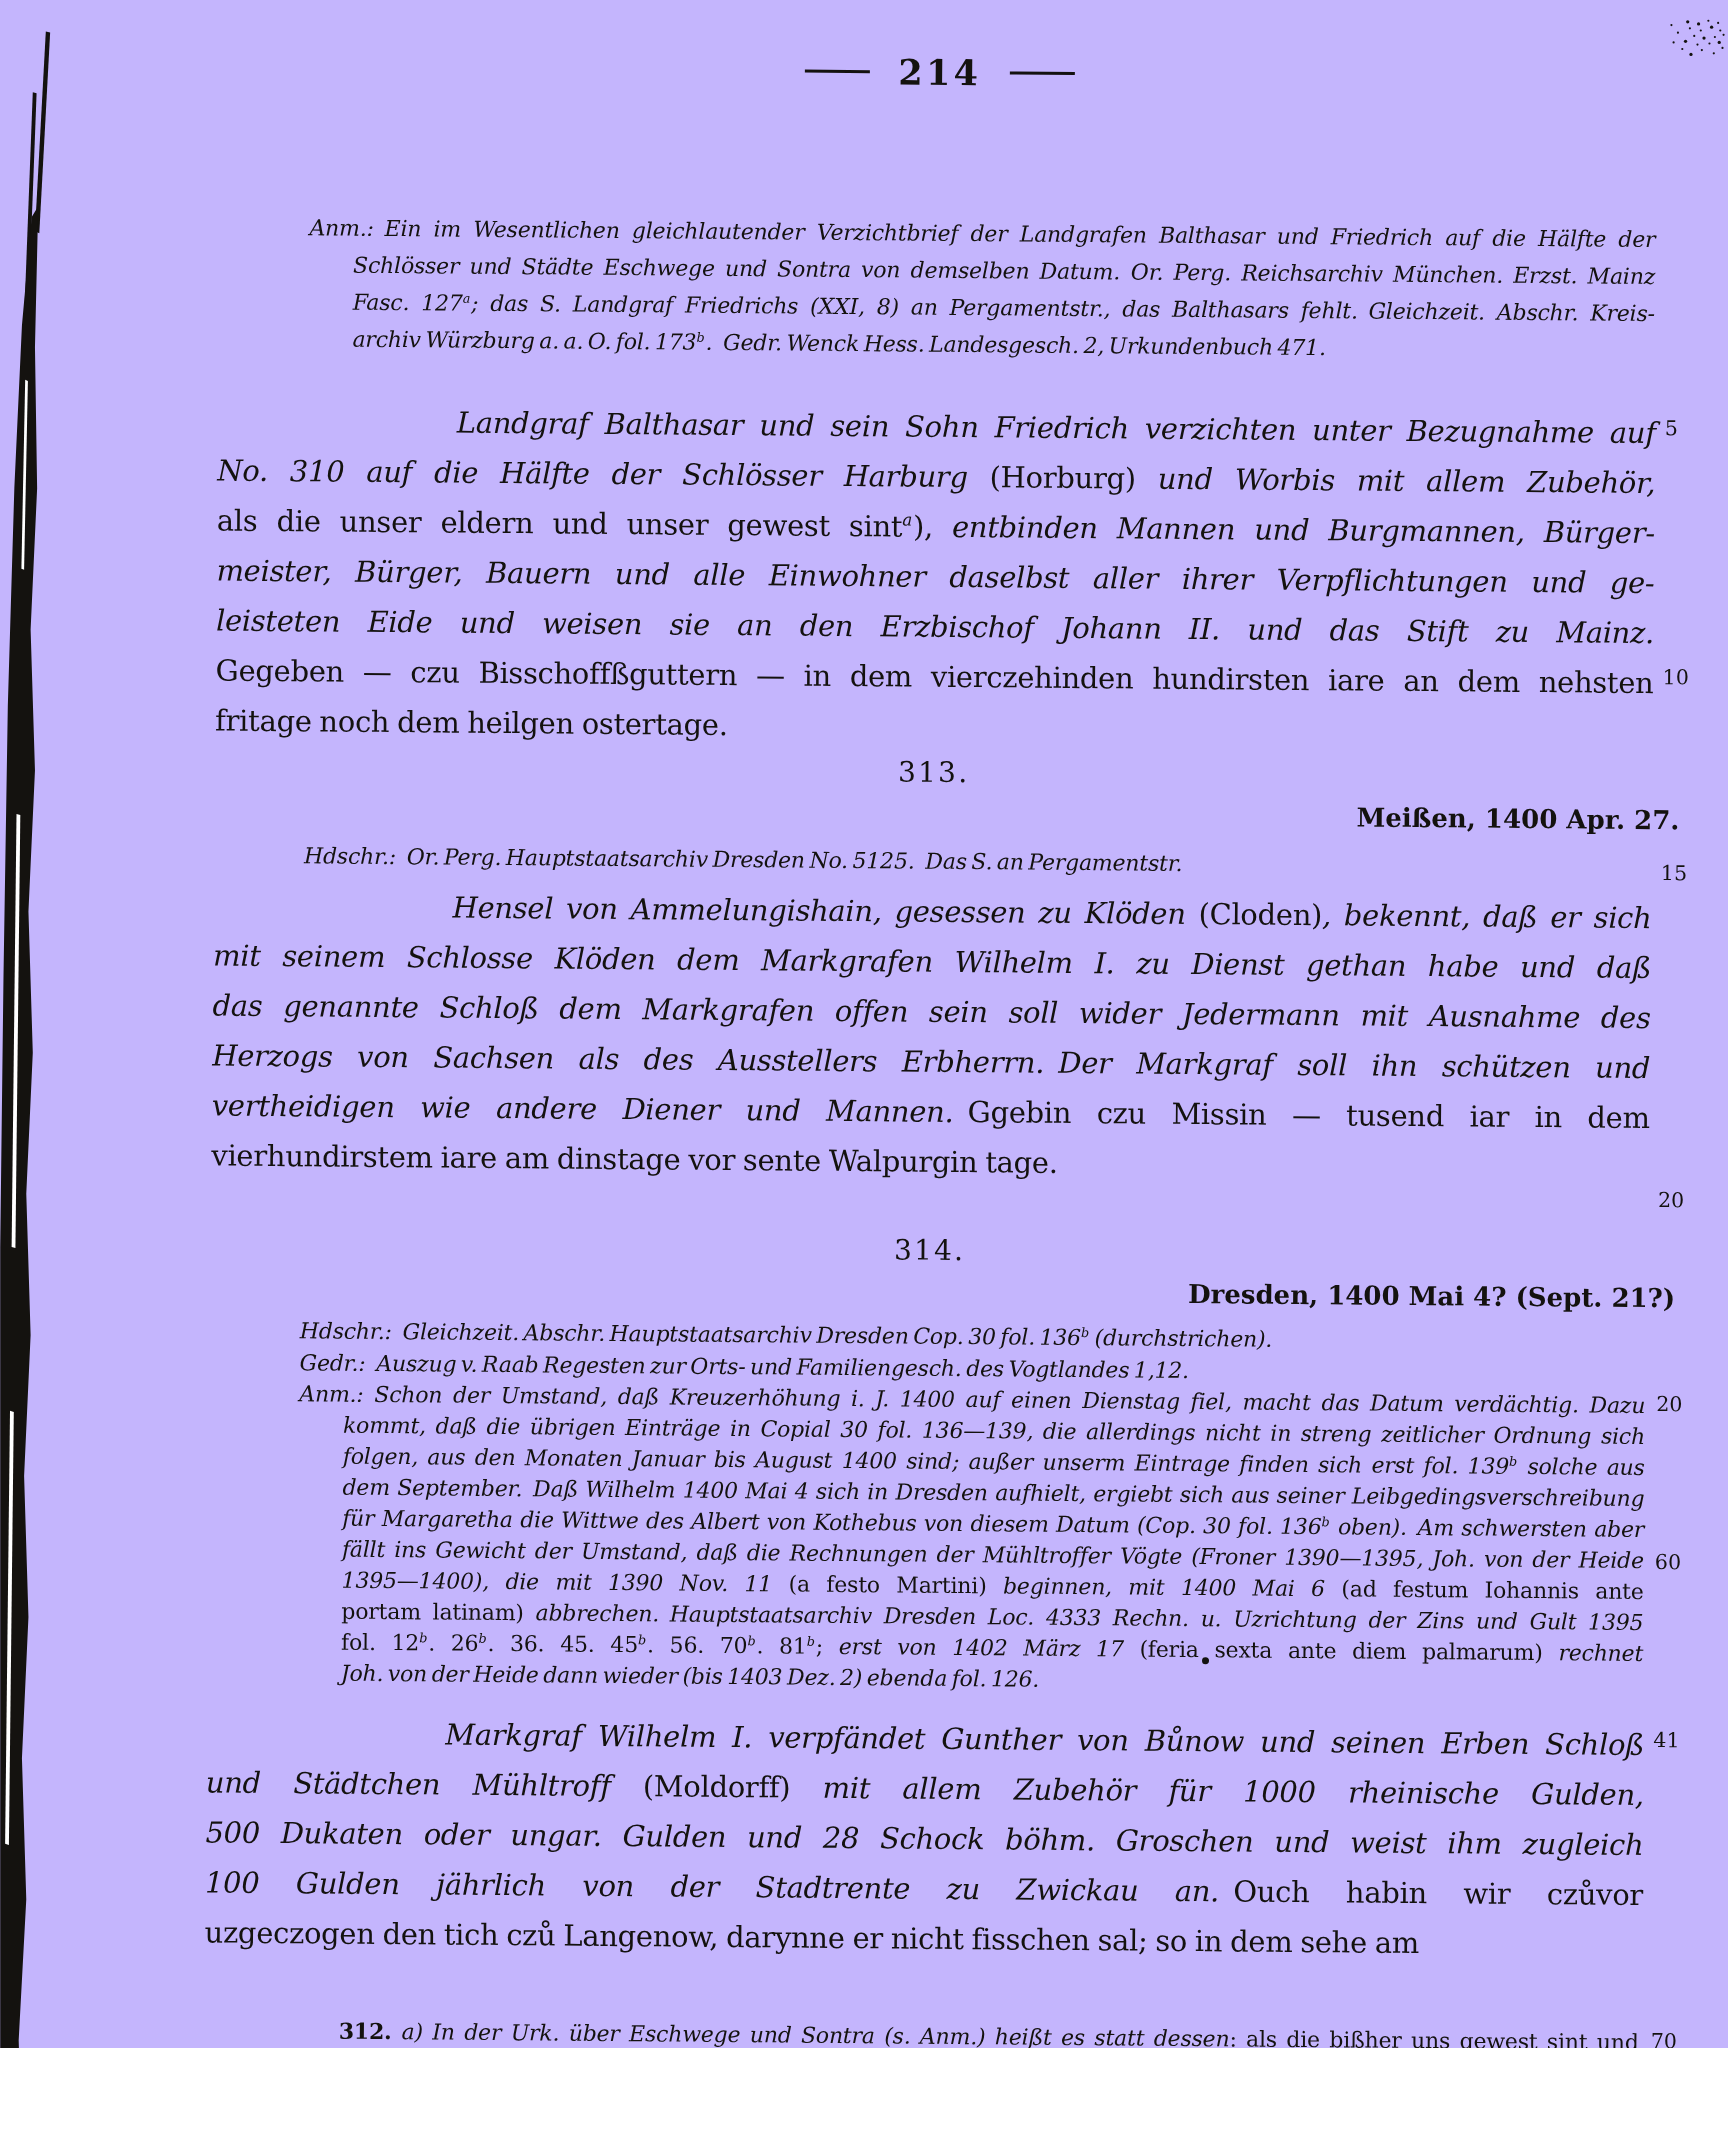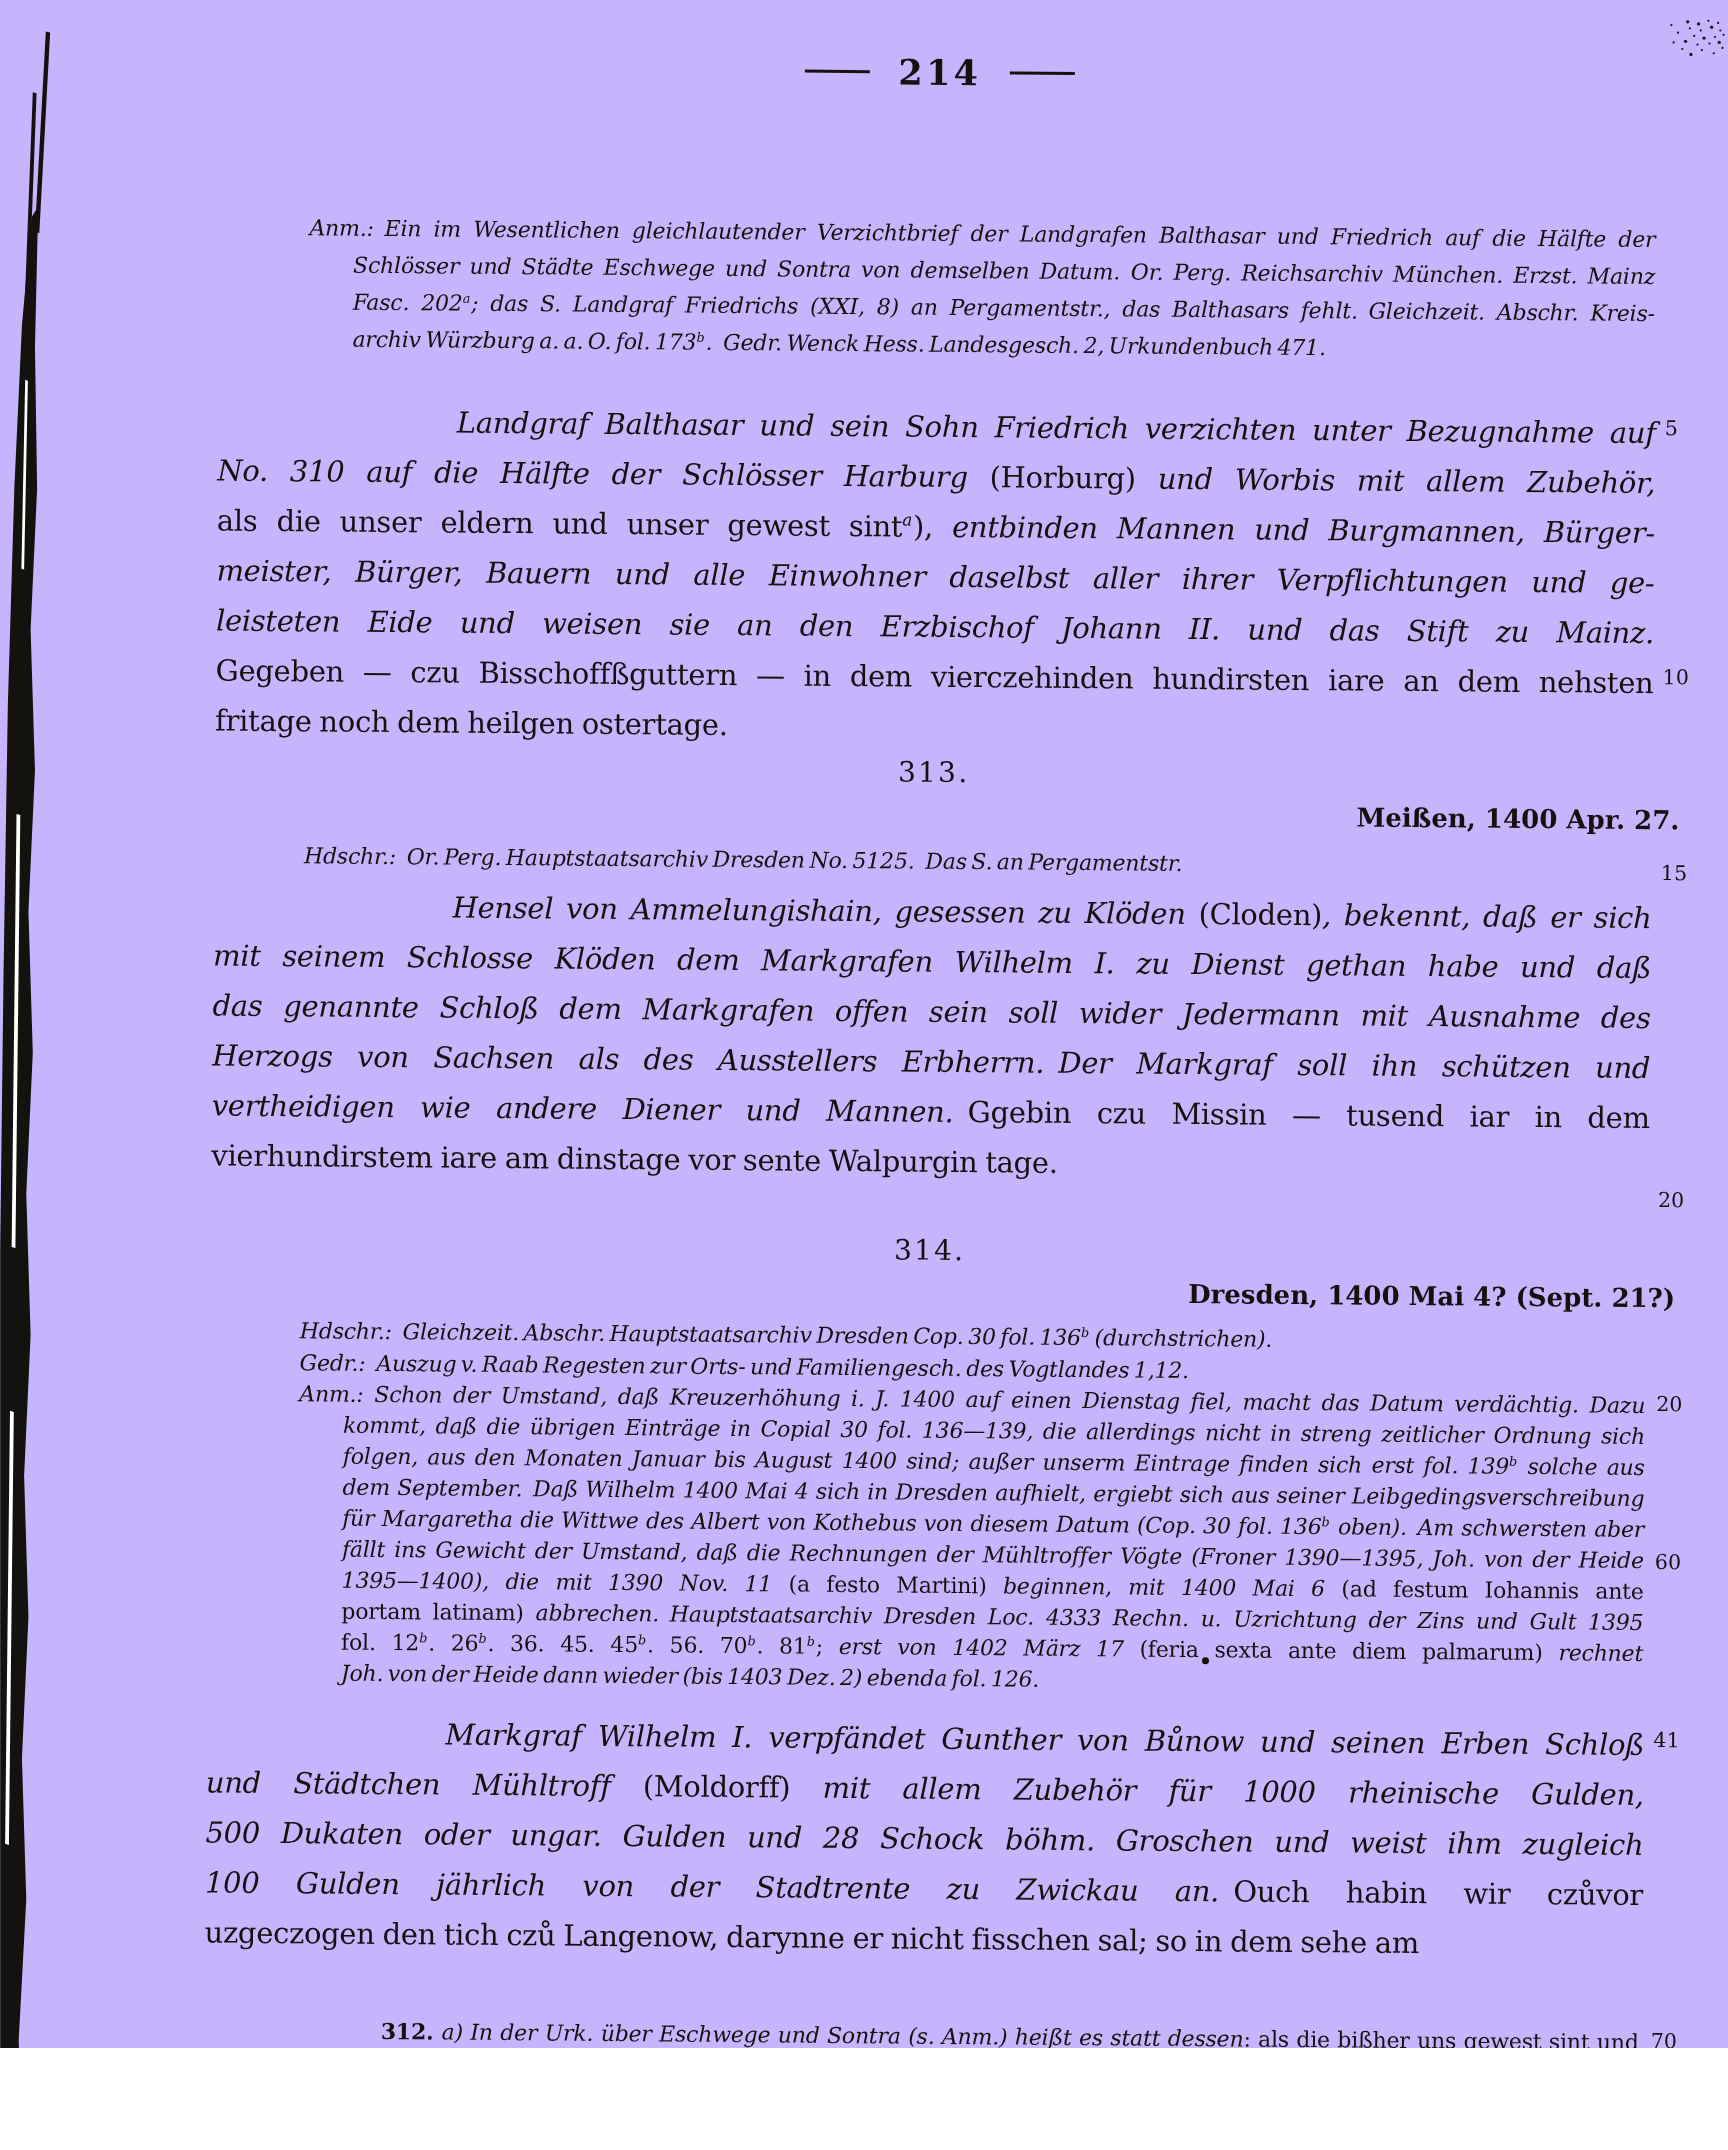--- a/index.html
+++ b/index.html
@@ -7,21 +7,21 @@
     position:relative;width:1729px;height:2048px;background:#c4b5fd;overflow:hidden;
     font-family:"DejaVu Serif","Liberation Serif",serif;color:#14120f;
   }
   .content{position:absolute;inset:0;transform:rotate(0.5deg);transform-origin:271px 1085px;}
 
   
   .tline{text-align:justify;text-align-last:justify;white-space:normal;}
   .block .tline:last-child{text-align-last:left;}
   .sg-i{font-style:italic;}
   .sg-r{font-style:normal;}
-  .sg-b{font-style:normal;font-weight:bold;margin-left:42px;}
+  .sg-b{font-style:normal;font-weight:bold;}
   .sg-sup{font-style:italic;font-size:58%;vertical-align:super;line-height:0;margin-right:1.1px;}
 
   
   .page-head{position:absolute;top:46px;left:212px;width:1438px;display:flex;align-items:center;justify-content:center;gap:29px;}
   .pagenum{font-size:35px;font-weight:bold;letter-spacing:3.3px;}
   .rule{width:65px;height:3.8px;background:#14120f;}
 
   
   .apparatus{position:absolute;left:302px;width:1346px;font-size:22px;line-height:37px;letter-spacing:-0.2px;word-spacing:-2.2px;}
   .apparatus .tline:not(:first-child){padding-left:44px;}
@@ -107,21 +107,21 @@
 
     <div class="page-head">
       <div class="rule"></div>
       <div class="pagenum">214</div>
       <div class="rule"></div>
     </div>
 
     <div class="block apparatus app312">
         <div class="tline"><span class="sg-i">Anm.: Ein im Wesentlichen gleichlautender Verzichtbrief der Landgrafen Balthasar und Friedrich auf die Hälfte der</span></div>
         <div class="tline"><span class="sg-i">Schlösser und Städte Eschwege und Sontra von demselben Datum. Or. Perg. Reichsarchiv München. Erzst. Mainz</span></div>
-        <div class="tline"><span class="sg-i">Fasc. 202</span><span class="sg-sup">a</span><span class="sg-i">; das S. Landgraf Friedrichs (XXI, 8) an Pergamentstr., das Balthasars fehlt. Gleichzeit. Abschr. Kreis-</span></div>
+        <div class="tline"><span class="sg-i">Fasc. 127</span><span class="sg-sup">a</span><span class="sg-i">; das S. Landgraf Friedrichs (XXI, 8) an Pergamentstr., das Balthasars fehlt. Gleichzeit. Abschr. Kreis-</span></div>
         <div class="tline"><span class="sg-i">archiv Würzburg a. a. O. fol. 173</span><span class="sg-sup">b</span><span class="sg-i">. Gedr. Wenck Hess. Landesgesch. 2, Urkundenbuch 471.</span></div>
       </div>
     <div class="block regest reg312">
         <div class="tline"><span class="sg-i">Landgraf Balthasar und sein Sohn Friedrich verzichten unter Bezugnahme auf</span></div>
         <div class="tline"><span class="sg-i">No. 310 auf die Hälfte der Schlösser Harburg </span><span class="sg-r">(Horburg)</span><span class="sg-i"> und Worbis mit allem Zubehör,</span></div>
         <div class="tline"><span class="sg-r">als die unser eldern und unser gewest sint</span><span class="sg-sup">a</span><span class="sg-r">), </span><span class="sg-i">entbinden Mannen und Burgmannen, Bürger-</span></div>
         <div class="tline"><span class="sg-i">meister, Bürger, Bauern und alle Einwohner daselbst aller ihrer Verpflichtungen und ge-</span></div>
         <div class="tline"><span class="sg-i">leisteten Eide und weisen sie an den Erzbischof Johann II. und das Stift zu Mainz.</span></div>
         <div class="tline"><span class="sg-r">Gegeben — czu Bisschoffßguttern — in dem vierczehinden hundirsten iare an dem nehsten</span></div>
         <div class="tline"><span class="sg-r">fritage noch dem heilgen ostertage.</span></div>

